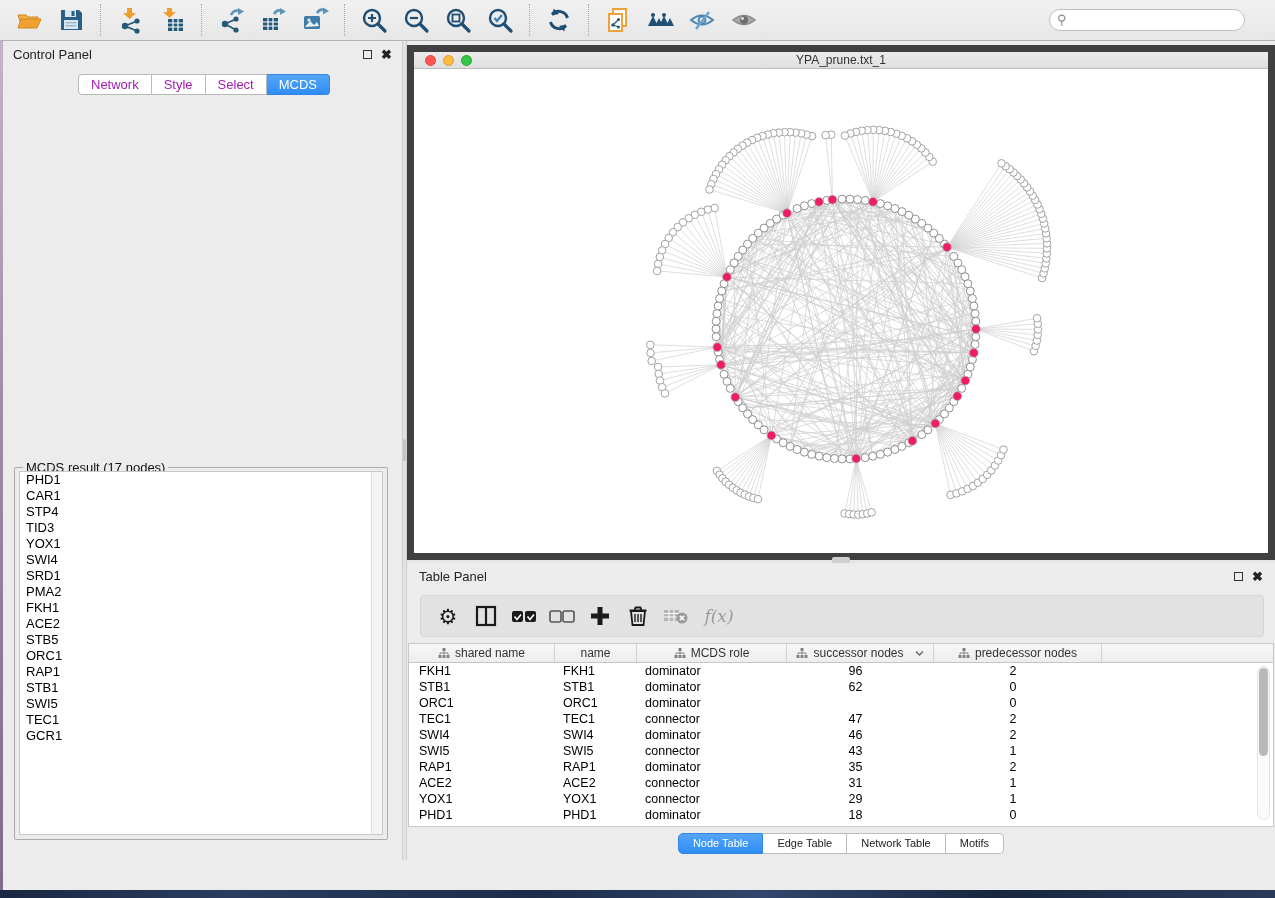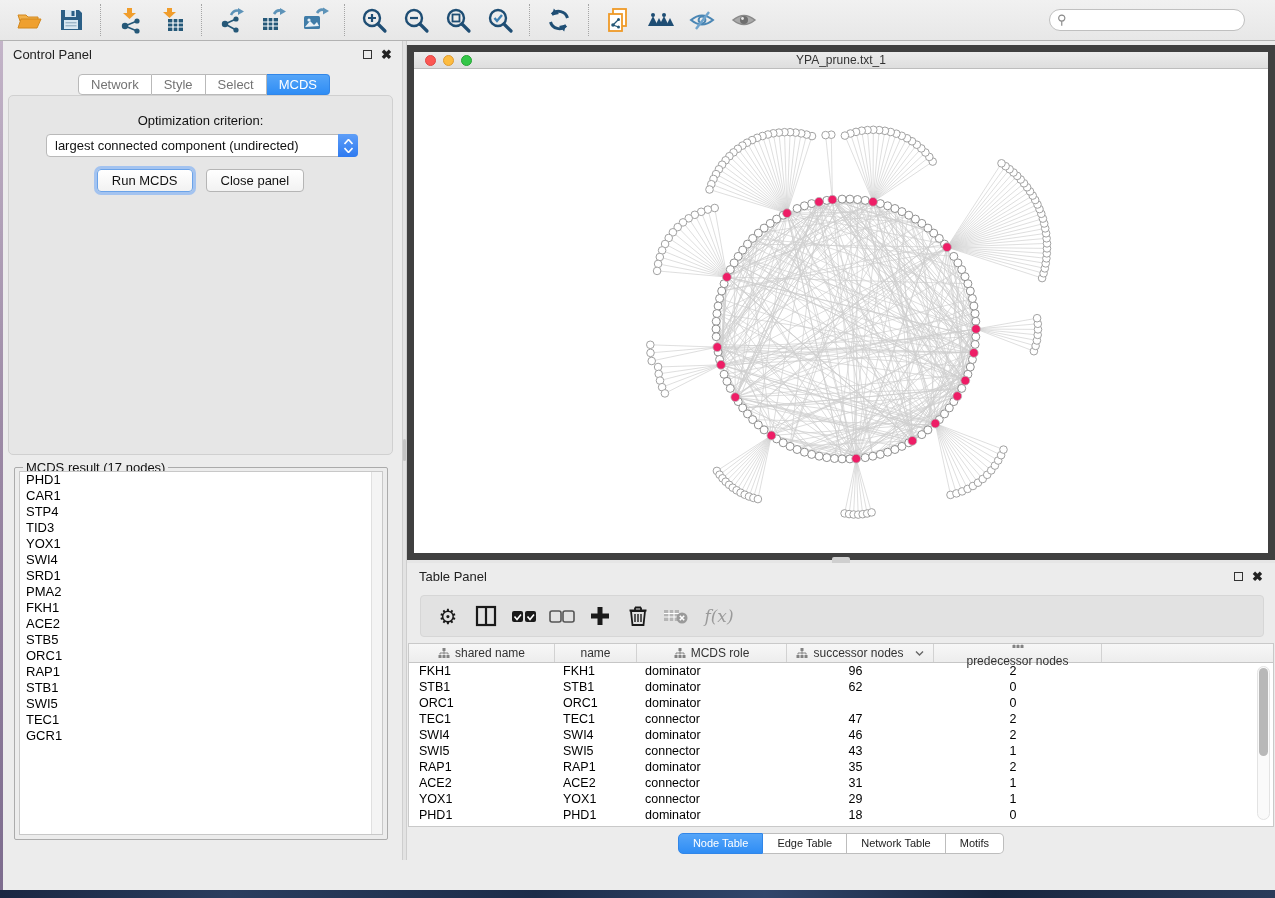--- a/index.html
+++ b/index.html
@@ -25,21 +25,21 @@
   .search-glyph { position:absolute; left:8px; top:3px; font-size:13px; color:#8a8a8a; }
   
   .control-panel { position:absolute; left:3px; top:41px; width:399px; bottom:38px; background:#ececec; }
   .panel-titlebar { position:relative; height:26px; display:flex; align-items:center; padding:0 10px; }
   .panel-title { font-size:13px; color:#222; }
   .panel-winbtns { margin-left:auto; display:flex; align-items:center; gap:9px; }
   .float-btn { width:9px; height:9px; border:1.5px solid #333; }
   .close-btn { font-size:13px; font-weight:bold; color:#222; line-height:9px; }
   .cp-tabs { position:absolute; left:75px; top:33px; display:flex; height:21px; }
   .cp-tab { font-size:13px; padding:2px 12px 3px; background:#fff; border:1px solid #b9b9b9; border-left:none;
-    color:#737373; display:flex; align-items:center; }
+    color:#a21caf; display:flex; align-items:center; }
   .cp-tab:first-child { border-left:1px solid #b9b9b9; border-radius:4px 0 0 4px; }
   .cp-tab:last-child { border-radius:0 4px 4px 0; }
   .cp-tab.active { background:linear-gradient(#55a5f8,#2f8df5); border-color:#3186e8; color:#fff; }
   .cp-inner { position:absolute; left:5px; right:9px; top:54px; height:360px;
     background:#e6e6e6; border:1px solid #d0d0d0; border-radius:5px; }
   .opt-label { text-align:center; font-size:13px; margin-top:17px; color:#111; }
   .dropdown { position:absolute; left:37px; top:38px; width:312px; height:23px; background:#fff;
     border:1px solid #b9b9b9; border-radius:4px; display:flex; align-items:center; }
   .dropdown-value { flex:1; font-size:13px; padding-left:8px; color:#111; white-space:nowrap; overflow:hidden; }
   .dropdown-stepper { width:20px; height:23px; margin:-1px -1px -1px 0; border-radius:0 4px 4px 0;
@@ -259,38 +259,20 @@
         <span class="float-btn"></span>
         <span class="close-btn">✖</span>
       </span>
     </div>
     <div class="cp-tabs" id="cp-tabs">
         <div class="cp-tab">Network</div>
         <div class="cp-tab">Style</div>
         <div class="cp-tab">Select</div>
         <div class="cp-tab active">MCDS</div>
       </div>
-    <div class="cp-inner">
-      <div class="opt-label">Optimization criterion:</div>
-      <div class="dropdown">
-        <span class="dropdown-value">largest connected component (undirected)</span>
-        <span class="dropdown-stepper">
-          <svg width="9" height="6" viewBox="0 0 9 6">
-              <path d="M0.5 5 L4.5 0.5 L8.5 5" fill="none" stroke="#fff" stroke-width="1.6"></path>
-            </svg>
-          <svg width="9" height="6" viewBox="0 0 9 6">
-              <path d="M0.5 1 L4.5 5.5 L8.5 1" fill="none" stroke="#fff" stroke-width="1.6"></path>
-            </svg>
-        </span>
-      </div>
-      <div class="btn-row">
-        <button class="push-btn focused">Run MCDS</button>
-        <button class="push-btn">Close panel</button>
-      </div>
-    </div>
     <div class="mcds-box">
       <div style="position:absolute; top:-8px; left:4px; background:#ececec;" class="mcds-legend">MCDS result (17 nodes)</div>
       <div class="mcds-list" id="mcds-list">
           <div class="mcds-item">PHD1</div>
           <div class="mcds-item">CAR1</div>
           <div class="mcds-item">STP4</div>
           <div class="mcds-item">TID3</div>
           <div class="mcds-item">YOX1</div>
           <div class="mcds-item">SWI4</div>
           <div class="mcds-item">SRD1</div>
@@ -1147,21 +1129,21 @@
                   <rect x="8.5" y="7" width="3" height="3" fill="#828282"></rect>
                 </svg>
               </span>
               <span class="lbl">successor nodes</span>
               <span style="margin-left:6px;">
                 <svg width="9" height="6" viewBox="0 0 9 6">
                   <path d="M1 1.5 L4.5 5 L8 1.5" fill="none" stroke="#666" stroke-width="1.4"></path>
                 </svg>
               </span>
             </div>
-            <div class="th" style="width: 168px; flex-direction: column;">
+            <div class="th" style="width: 168px;">
               <span>
                 <svg width="12" height="11" viewBox="0 0 12 11">
                   <rect x="4.5" y="0" width="3" height="3" fill="#828282"></rect>
                   <path d="M6 3 v2 M2 5 h8 M2 5 v1.5 M10 5 v1.5 M6 5 v1.5" stroke="#828282" stroke-width="1" fill="none"></path>
                   <rect x="0.5" y="7" width="3" height="3" fill="#828282"></rect>
                   <rect x="4.5" y="7" width="3" height="3" fill="#828282"></rect>
                   <rect x="8.5" y="7" width="3" height="3" fill="#828282"></rect>
                 </svg>
               </span>
               <span class="lbl">predecessor nodes</span>

